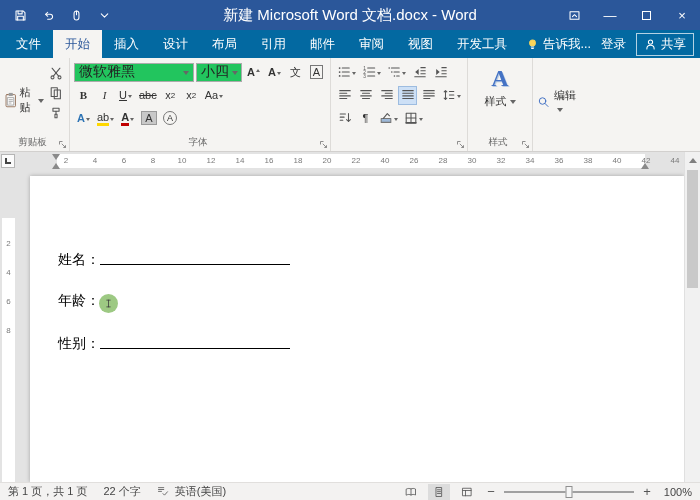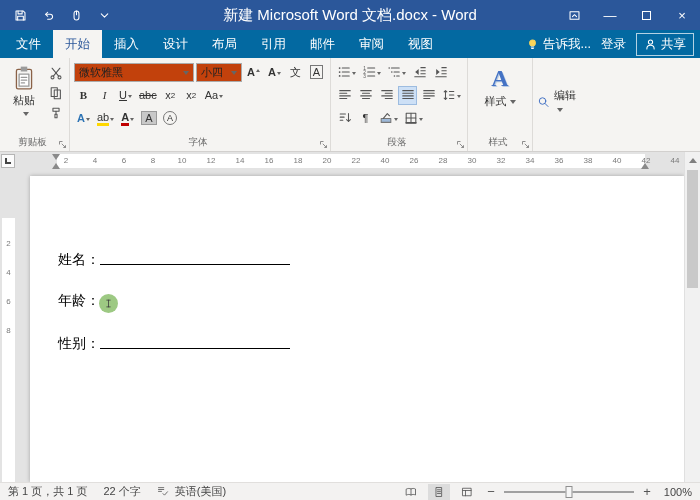--- a/index.html
+++ b/index.html
@@ -29,42 +29,42 @@
   .ribbon{height:94px;background:#f5f4f2;border-bottom:1px solid #d2d0ce;display:flex;position:relative}
   .group{position:relative;padding:3px 4px 15px 4px;border-right:1px solid #dddbd8;display:flex;gap:2px}
   .group-label{position:absolute;bottom:2px;left:0;right:4px;text-align:center;font-size:9.5px;color:#6b6b6b;white-space:nowrap}
   .launcher{position:absolute;right:1px;bottom:1px;width:12px;height:12px;display:flex;align-items:center;justify-content:center}
   .launcher svg{width:9px;height:9px;stroke:#777;fill:none;stroke-width:1.1}
   .rows{display:flex;flex-direction:column;gap:1px}
   .row{display:flex;align-items:center;gap:2px;height:22px}
   .rbtn{min-width:19px;height:19px;display:inline-flex;align-items:center;justify-content:center;font-size:11px;color:#333;padding:0 1px;border:1px solid transparent}
   .rbtn.pressed{background:#cde0f6;border-color:#9dbce0}
   .ic{width:14px;height:14px;stroke:#555;fill:none;stroke-width:1.2;stroke-linecap:round;stroke-linejoin:round}
-  .combo{display:inline-flex;align-items:center;justify-content:space-between;background:#c2410c;border:1px solid #ababab;height:19px;font-size:11px;padding:0 4px;color:#222;white-space:nowrap}
+  .combo{display:inline-flex;align-items:center;justify-content:space-between;background:#22c55e;border:1px solid #ababab;height:19px;font-size:14px;padding:0 4px;color:#222;white-space:nowrap}
   .fontname{width:120px}
   .fontsize{width:46px}
   .car{display:inline-block;width:0;height:0;border:3px solid transparent;border-top:4px solid #666;margin-left:3px;transform:translateY(2px)}
   .car.up{border-top:none;border-bottom:4px solid #666;transform:translateY(-2px)}
   .car.t{border-width:2px;border-top-width:3px;margin-left:1px}
   .car.t.up{border-top-width:0;border-bottom-width:3px}
   .bi{font-weight:bold}
   .b-bold{font-weight:bold;font-family:"Liberation Serif",serif}
   .b-italic{font-style:italic;font-family:"Liberation Serif",serif}
   .b-under{text-decoration:underline}
   .b-strike{text-decoration:line-through}
   .boxed .bi{border:1px solid #777;padding:0 2px;font-weight:normal}
   .fx-a{color:#2e74b5;font-weight:bold}
   .bar{display:inline-block;border-bottom:3px solid #ffd800;padding-bottom:0}
   .bar.red{border-bottom-color:#c00000}
   .shade-a{background:#c8c8c8;padding:0 3px;border:1px solid #999}
   .enclose-a{border:1px solid #777;border-radius:50%;width:14px;height:14px;display:inline-flex;align-items:center;justify-content:center;font-size:9px}
   sub,sup{font-size:8px}
 
   
-  .bigbtn{width:40px;height:74px;display:flex;flex-direction:column;align-items:center;justify-content:flex-start;padding-top:4px;gap:2px}
+  .bigbtn{width:40px;height:74px;display:flex;flex-direction:row;align-items:center;justify-content:flex-start;padding-top:4px;gap:2px}
   .bigbtn .ic{width:22px;height:26px}
   .biglabel{font-size:11px;color:#333}
   .mini-col{display:flex;flex-direction:column;gap:1px;padding-top:2px}
 
   
   .stylesbtn{width:56px;display:flex;flex-direction:column;align-items:center;padding-top:2px;gap:1px}
   .bigA{font-size:24px;font-weight:bold;color:#4472c4;font-family:"Liberation Serif",serif;text-shadow:1px 1px 0 #b8cce4;line-height:30px}
   .slabel{font-size:11px;color:#333}
   .editbtn{width:46px;display:flex;flex-direction:row;align-items:center;padding-top:6px;gap:4px}
   .editbtn .ic{stroke:#4472c4}
@@ -279,20 +279,21 @@
   <div class="tabbar">
     <span class="tab">文件</span>
     <span class="tab active">开始</span>
     <span class="tab">插入</span>
     <span class="tab">设计</span>
     <span class="tab">布局</span>
     <span class="tab">引用</span>
     <span class="tab">邮件</span>
     <span class="tab">审阅</span>
     <span class="tab">视图</span>
+    <span class="tab">开发工具</span>
     <div class="tabbar-right">
       <span class="tellme">
           <svg class="wic" viewBox="0 0 16 16">
             <use href="#sym-bulb"></use>
           </svg>
           <span>告诉我...</span>
         </span>
       <span class="signin">登录</span>
       <span class="share">
           <svg class="wic" viewBox="0 0 16 16">
@@ -495,21 +496,20 @@
               <span class="car t"></span>
             </span>
           <span class="rbtn">
               <svg class="ic">
                 <use href="#sym-borders"></use>
               </svg>
               <span class="car t"></span>
             </span>
         </div>
       </div>
-      <span class="group-label">段落</span>
       <span class="launcher">
           <svg viewBox="0 0 12 12">
             <use href="#sym-launcher"></use>
           </svg>
         </span>
     </div>
 
     <div class="group">
       <div class="stylesbtn">
         <span class="bigA">A</span>

